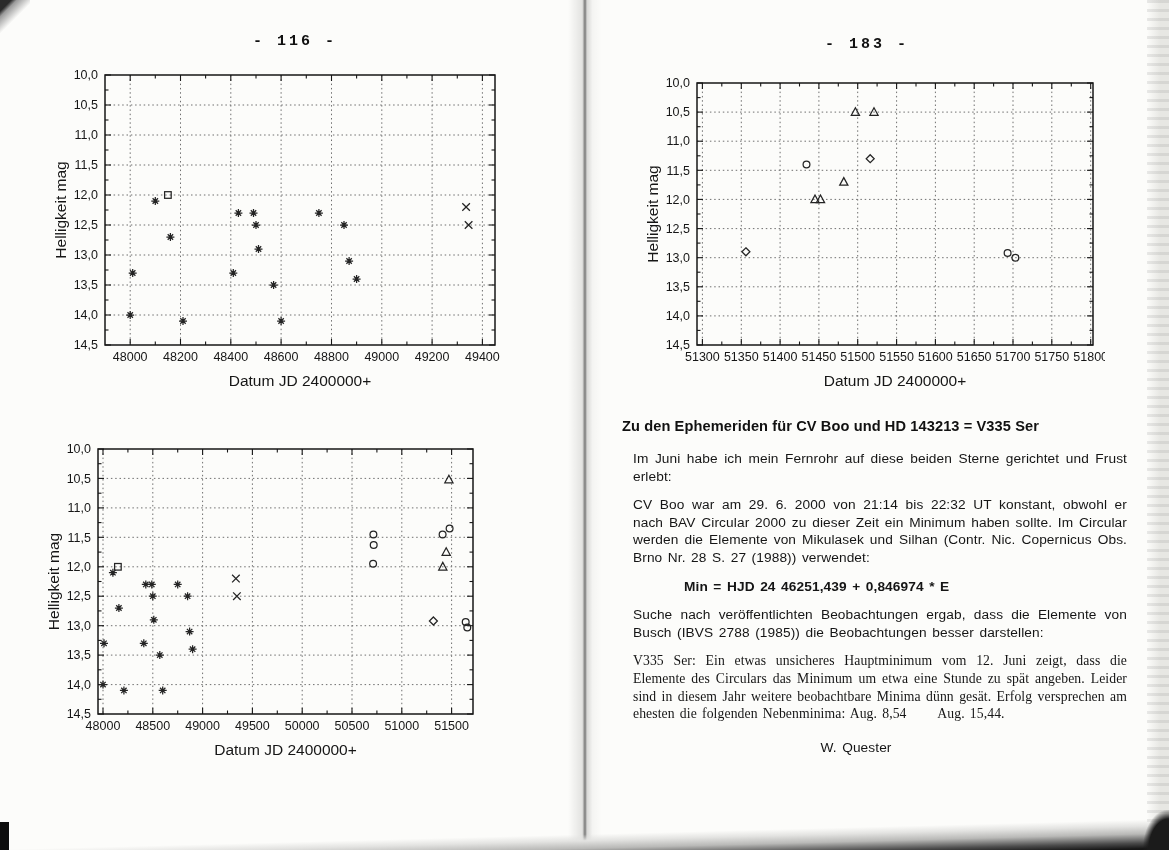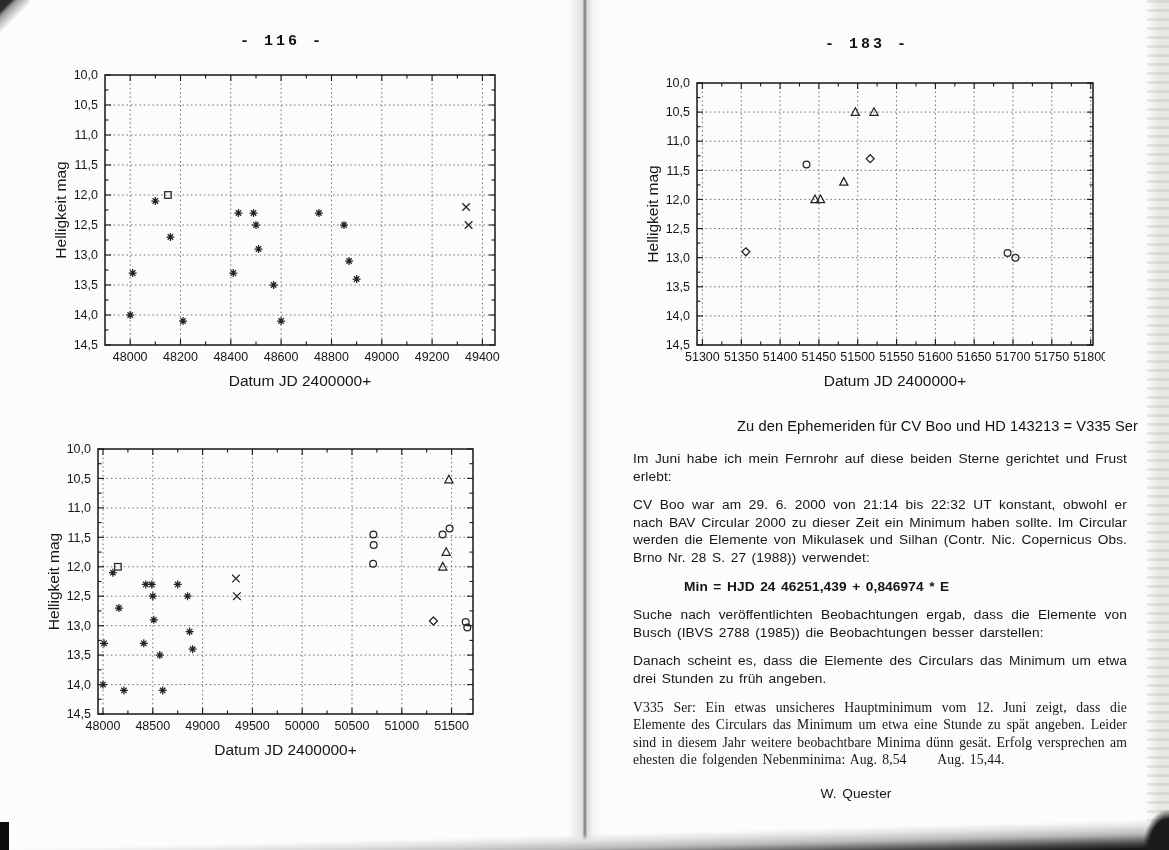--- a/index.html
+++ b/index.html
@@ -19,36 +19,36 @@
     background:radial-gradient(ellipse at 100% 100%,#1b1b1b 0 55%,rgba(27,27,27,0) 72%);}
   .edge-right{position:absolute;right:0;top:0;width:22px;height:850px;
     background:
       repeating-linear-gradient(to bottom,rgba(110,110,110,.14) 0 3px,rgba(0,0,0,0) 3px 9px),
       linear-gradient(to right,rgba(214,214,210,0),#e7e7e3 60%);}
   .gutter{position:absolute;left:568px;top:0;width:34px;height:850px;
     background:linear-gradient(to right,rgba(0,0,0,0),rgba(0,0,0,.10) 42%,rgba(0,0,0,.52) 50%,rgba(0,0,0,.14) 56%,rgba(0,0,0,.03) 72%,rgba(0,0,0,0));}
   
   .pageno{position:absolute;font-family:"Liberation Mono","DejaVu Sans Mono",monospace;
     font-weight:bold;font-size:15px;letter-spacing:3px;color:#111;white-space:pre;}
-  #pageno-left{left:240px;top:33px;width:110px;}
+  #pageno-left{left:240px;top:33px;width:110px;text-align:center;}
   #pageno-right{left:812px;top:36px;width:110px;text-align:center;}
   
   figure.chart{position:absolute;margin:0;padding:0;}
   #chart-a{left:50px;top:66px;width:455px;height:330px;}
   #chart-b{left:46px;top:440px;width:440px;height:325px;}
   #chart-c{left:645px;top:74px;width:460px;height:322px;}
   .grid{stroke:#6f6f6f;stroke-width:1;stroke-dasharray:1.5 2.8;fill:none;}
   .frame{fill:none;stroke:#161616;stroke-width:1.5;}
   .tk{stroke:#161616;stroke-width:1.1;}
   .ticklab{font:12.5px "Liberation Sans",sans-serif;fill:#161616;}
   .axislab{font:15.5px "Liberation Sans",sans-serif;fill:#161616;}
   .mk{stroke:#242424;stroke-width:1.25;fill:none;}
   
   #article{position:absolute;left:622px;top:418px;width:516px;}
-  #article h2{font-size:14.6px;font-weight:normal;text-align:right;margin:0 0 16px 0;
+  #article h2{font-size:14.6px;font-weight:bold;text-align:left;margin:0 0 16px 0;
     letter-spacing:.1px;color:#111;}
   #article p{font-size:13.7px;line-height:17.6px;margin:11px;text-align:justify;
     word-spacing:1.6px;letter-spacing:.1px;color:#151515;}
   #article p.gap{margin-top:10px;font-family:Liberation Serif, serif;}
   #article p.formula{margin:5px 0 5px 62px;text-align:left;font-weight:bold;}
   #article p.signature{text-align:center;margin-top:16px;padding-right:48px;}
 </style>
 </head>
 <body>
 
@@ -508,16 +508,15 @@
         <path class="mk" d="M229 33.7L224.9 41.300000000000004H233.1Z"></path>
       </g>
     </svg></figure>
 
 <section id="article">
   <h2>Zu den Ephemeriden für CV Boo und HD 143213 = V335 Ser</h2>
   <p>Im Juni habe ich mein Fernrohr auf diese beiden Sterne gerichtet und Frust erlebt:</p>
   <p>CV Boo war am 29. 6. 2000 von 21:14 bis 22:32 UT konstant, obwohl er nach BAV Circular 2000 zu dieser Zeit ein Minimum haben sollte. Im Circular werden die Elemente von Mikulasek und Silhan (Contr. Nic. Copernicus Obs. Brno Nr. 28 S. 27 (1988)) verwendet:</p>
   <p class="formula">Min = HJD 24 46251,439 + 0,846974 * E</p>
   <p>Suche nach veröffentlichten Beobachtungen ergab, dass die Elemente von Busch (IBVS 2788 (1985)) die Beobachtungen besser darstellen:</p>
-  <p>Danach scheint es, dass die Elemente des Circulars das Minimum um etwa drei Stunden zu früh angeben.</p>
   <p class="gap">V335 Ser: Ein etwas unsicheres Hauptminimum vom 12. Juni zeigt, dass die Elemente des Circulars  das Minimum um etwa eine Stunde zu spät angeben. Leider sind in diesem Jahr weitere beobachtbare Minima dünn gesät. Erfolg versprechen am ehesten die folgenden Nebenminima: Aug. 8,54&nbsp;&nbsp;&nbsp;&nbsp;&nbsp;&nbsp;Aug. 15,44.</p>
   <p class="signature">W. Quester</p>
 </section>
 
 </body></html>

